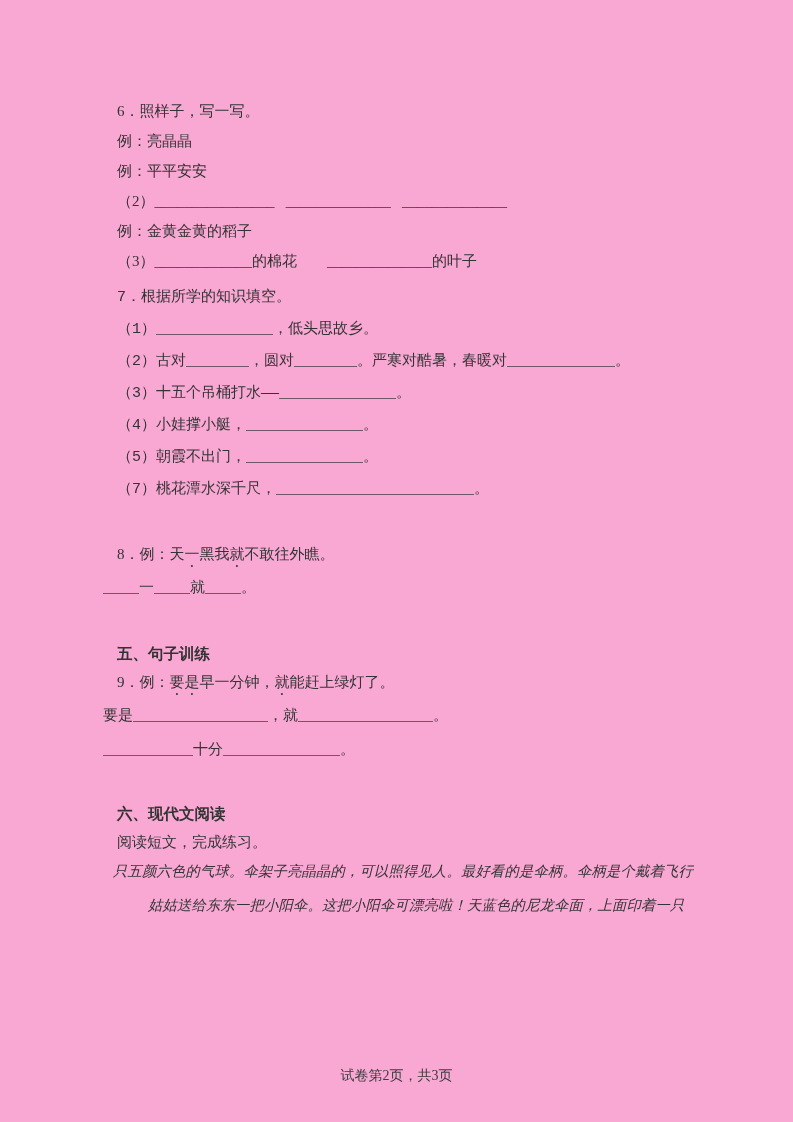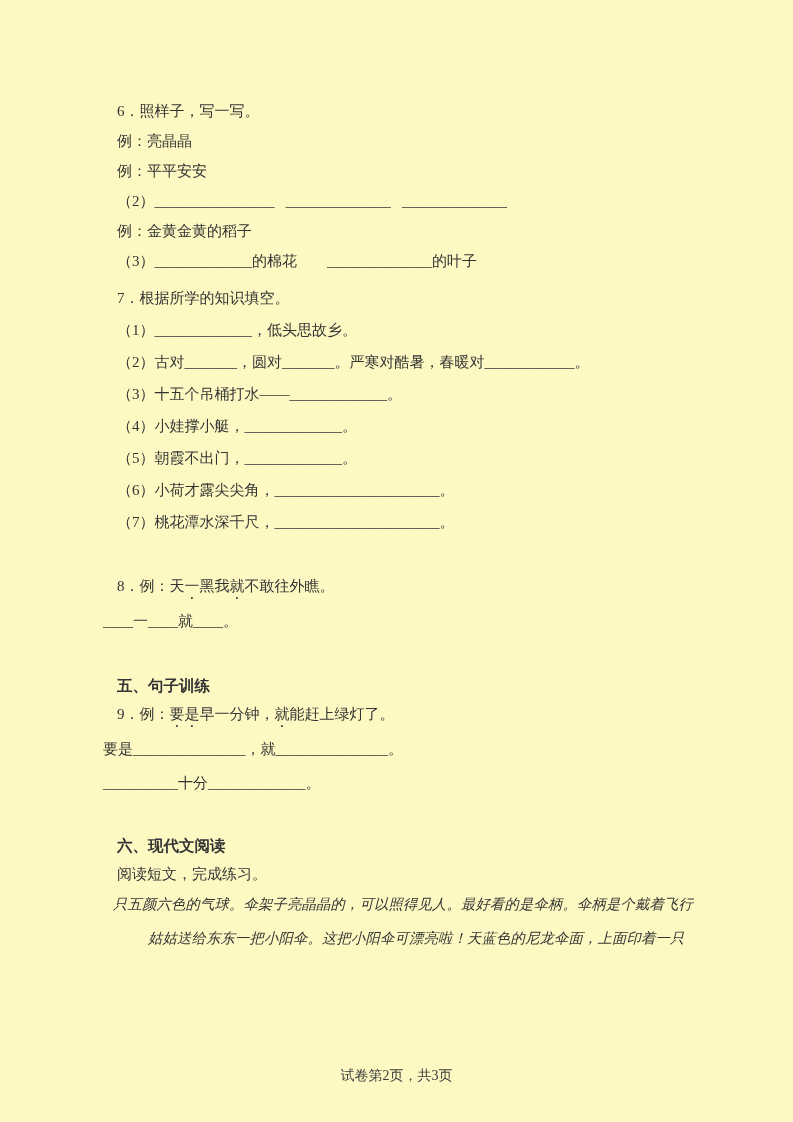--- a/index.html
+++ b/index.html
@@ -1,32 +1,32 @@
 <!DOCTYPE html>
 <html><head>
 <meta charset="utf-8">
 <style>
   html, body { margin: 0; padding: 0; background: #ffffff; }
   .page {
     position: relative;
     width: 793px;
     height: 1122px;
-    background: #fef9c3;
+    background: #f9a8d4;
     color: #333333;
     font-family: "Liberation Serif", "DejaVu Serif", serif;
     overflow: hidden;
     box-sizing: border-box;
   }
   .content { padding: 96px 40px 0 103px; }
   .l {
     white-space: pre;
     font-size: 15px;
     line-height: 30px;
   }
-  .lh32 { line-height: 32px; }
+  .lh32 { line-height: 32px; font-family: Liberation Mono, monospace; }
   .lh28 { line-height: 28px; }
   .ind { padding-left: 14px; }
   .sec {
     font-family: "Liberation Sans", "DejaVu Sans", sans-serif;
     font-weight: 700;
     font-size: 15.5px;
     line-height: 28px;
     white-space: pre;
     padding-left: 14px;
   }
@@ -73,21 +73,20 @@
       <div class="l ind">（3）_____________的棉花        ______________的叶子</div>
     </section>
 
     <section class="mt6">
       <div class="l lh32 ind">7．根据所学的知识填空。</div>
       <div class="l lh32 ind">（1）_____________，低头思故乡。</div>
       <div class="l lh32 ind">（2）古对_______，圆对_______。严寒对酷暑，春暖对____________。</div>
       <div class="l lh32 ind">（3）十五个吊桶打水——_____________。</div>
       <div class="l lh32 ind">（4）小娃撑小艇，_____________。</div>
       <div class="l lh32 ind">（5）朝霞不出门，_____________。</div>
-      <div class="l lh32 ind">（6）小荷才露尖尖角，______________________。</div>
       <div class="l lh32 ind">（7）桃花潭水深千尺，______________________。</div>
     </section>
 
     <section class="mt34">
       <div class="l lh28 ind"><span>8．例：天</span><span class="em">一</span><span>黑我</span><span class="em">就</span><span>不敢往外瞧。</span></div>
       <div class="l lh32 mt2">____一____就____。</div>
     </section>
 
     <section class="mt35">
       <div class="sec">五、句子训练</div>

